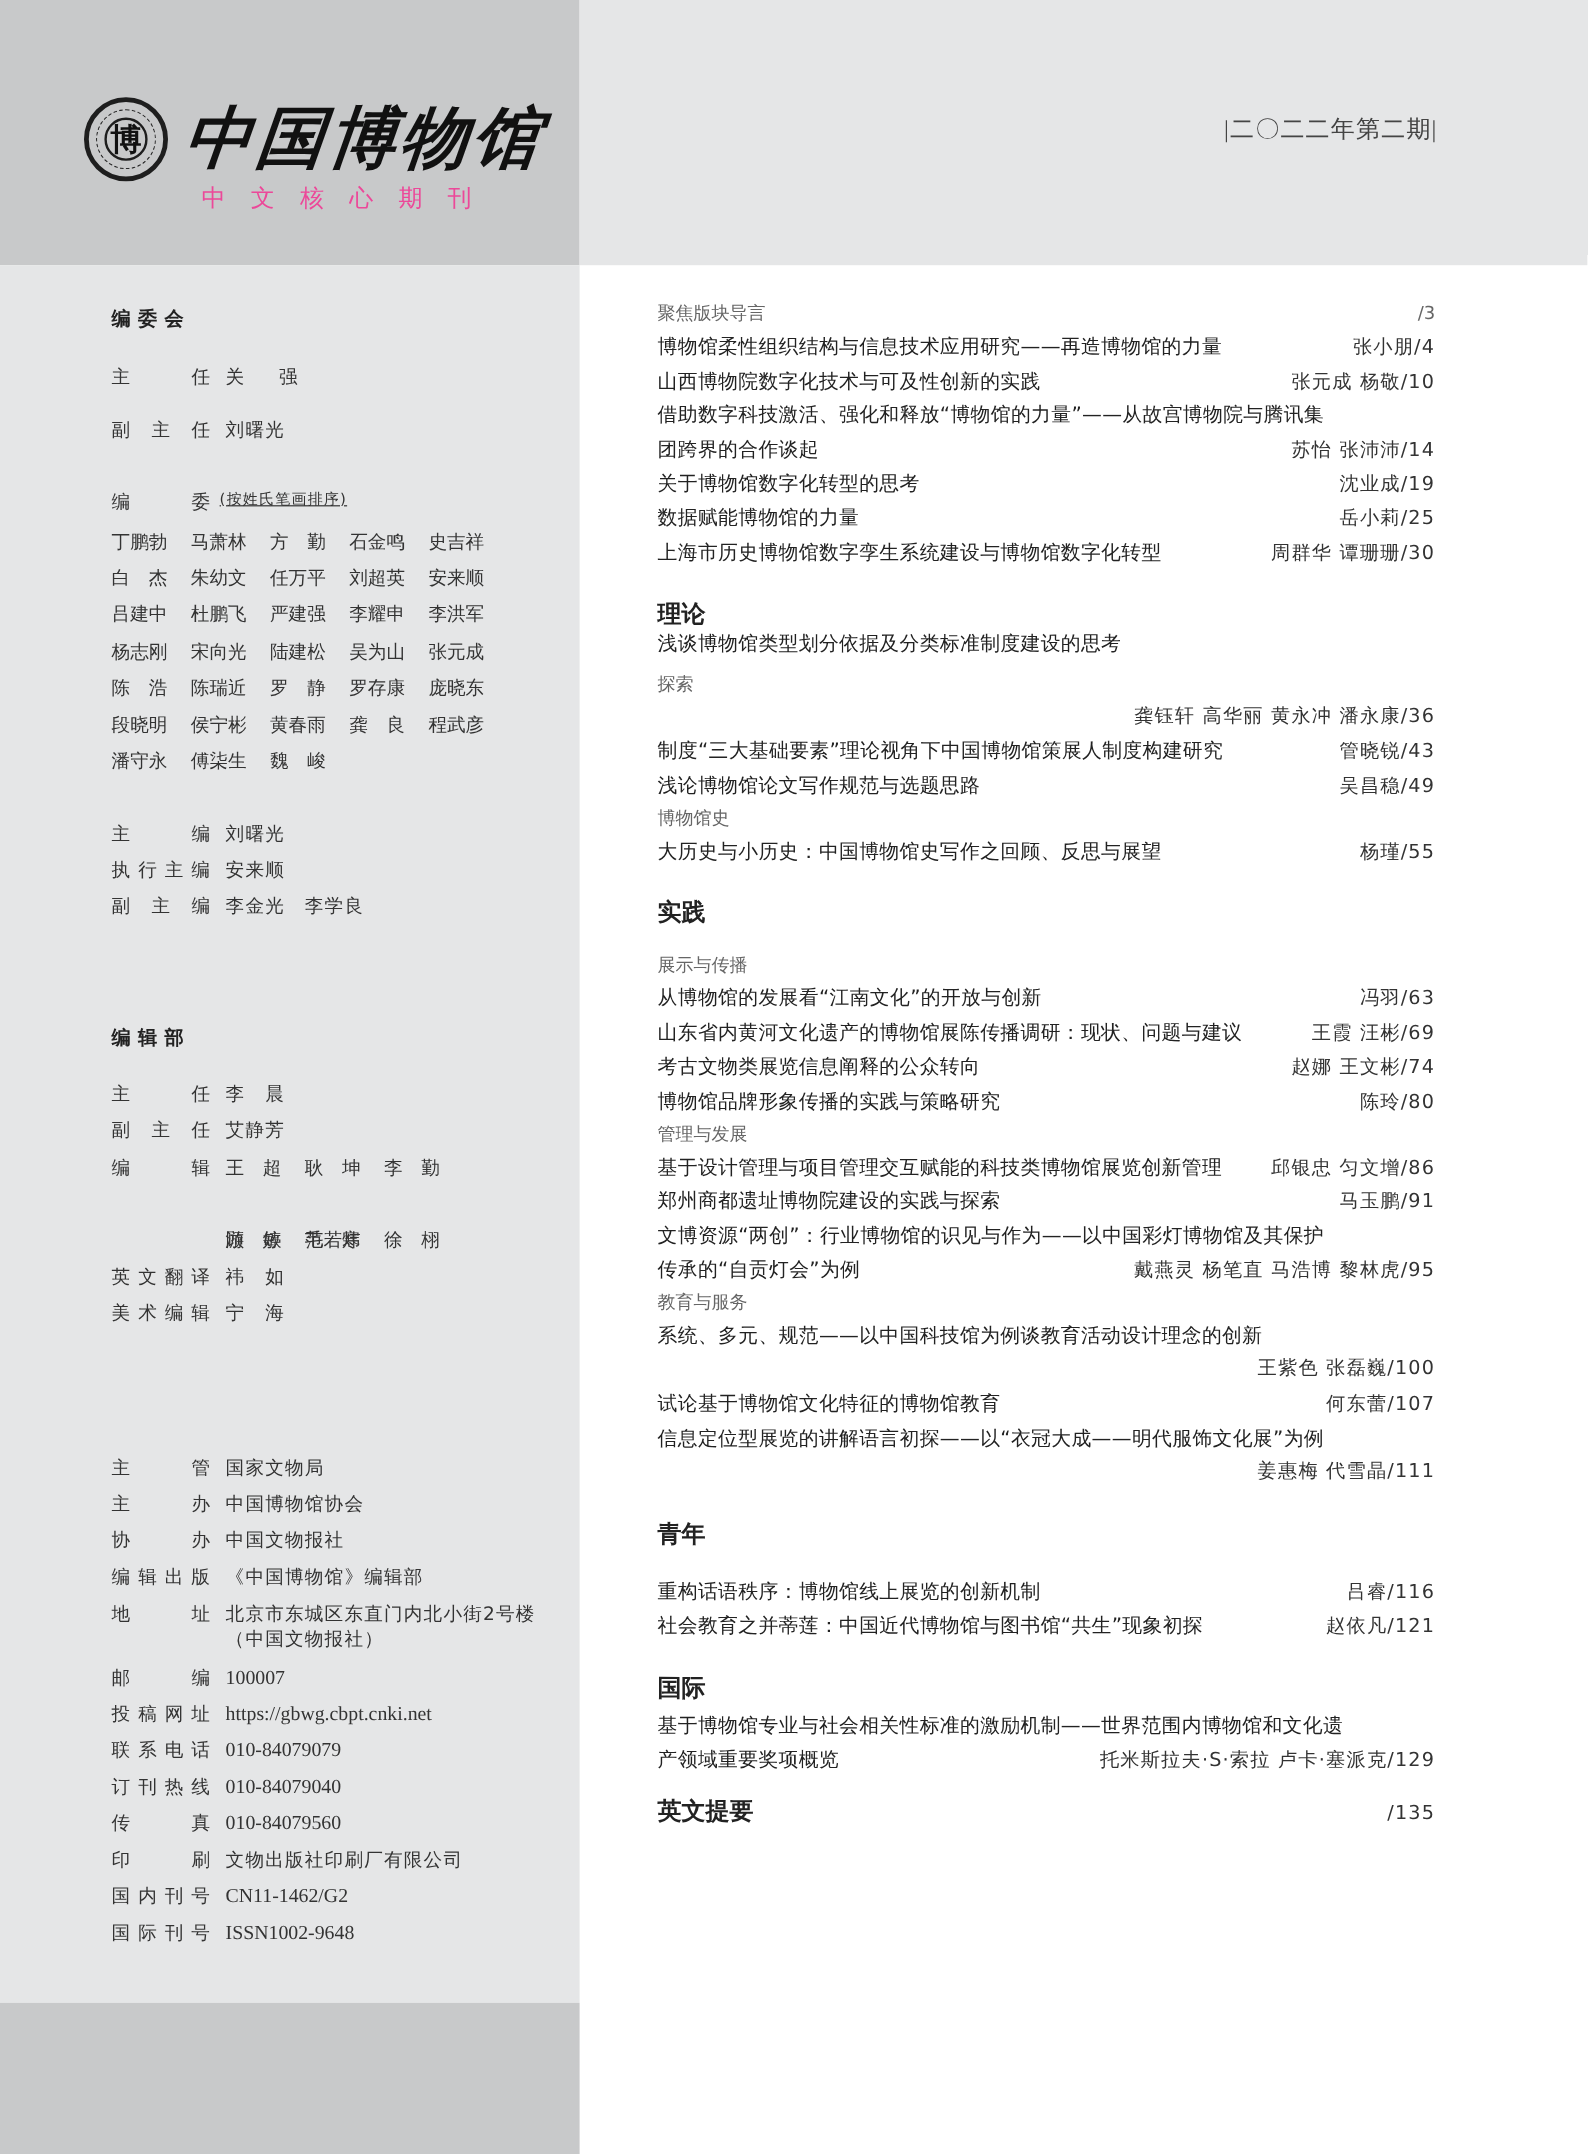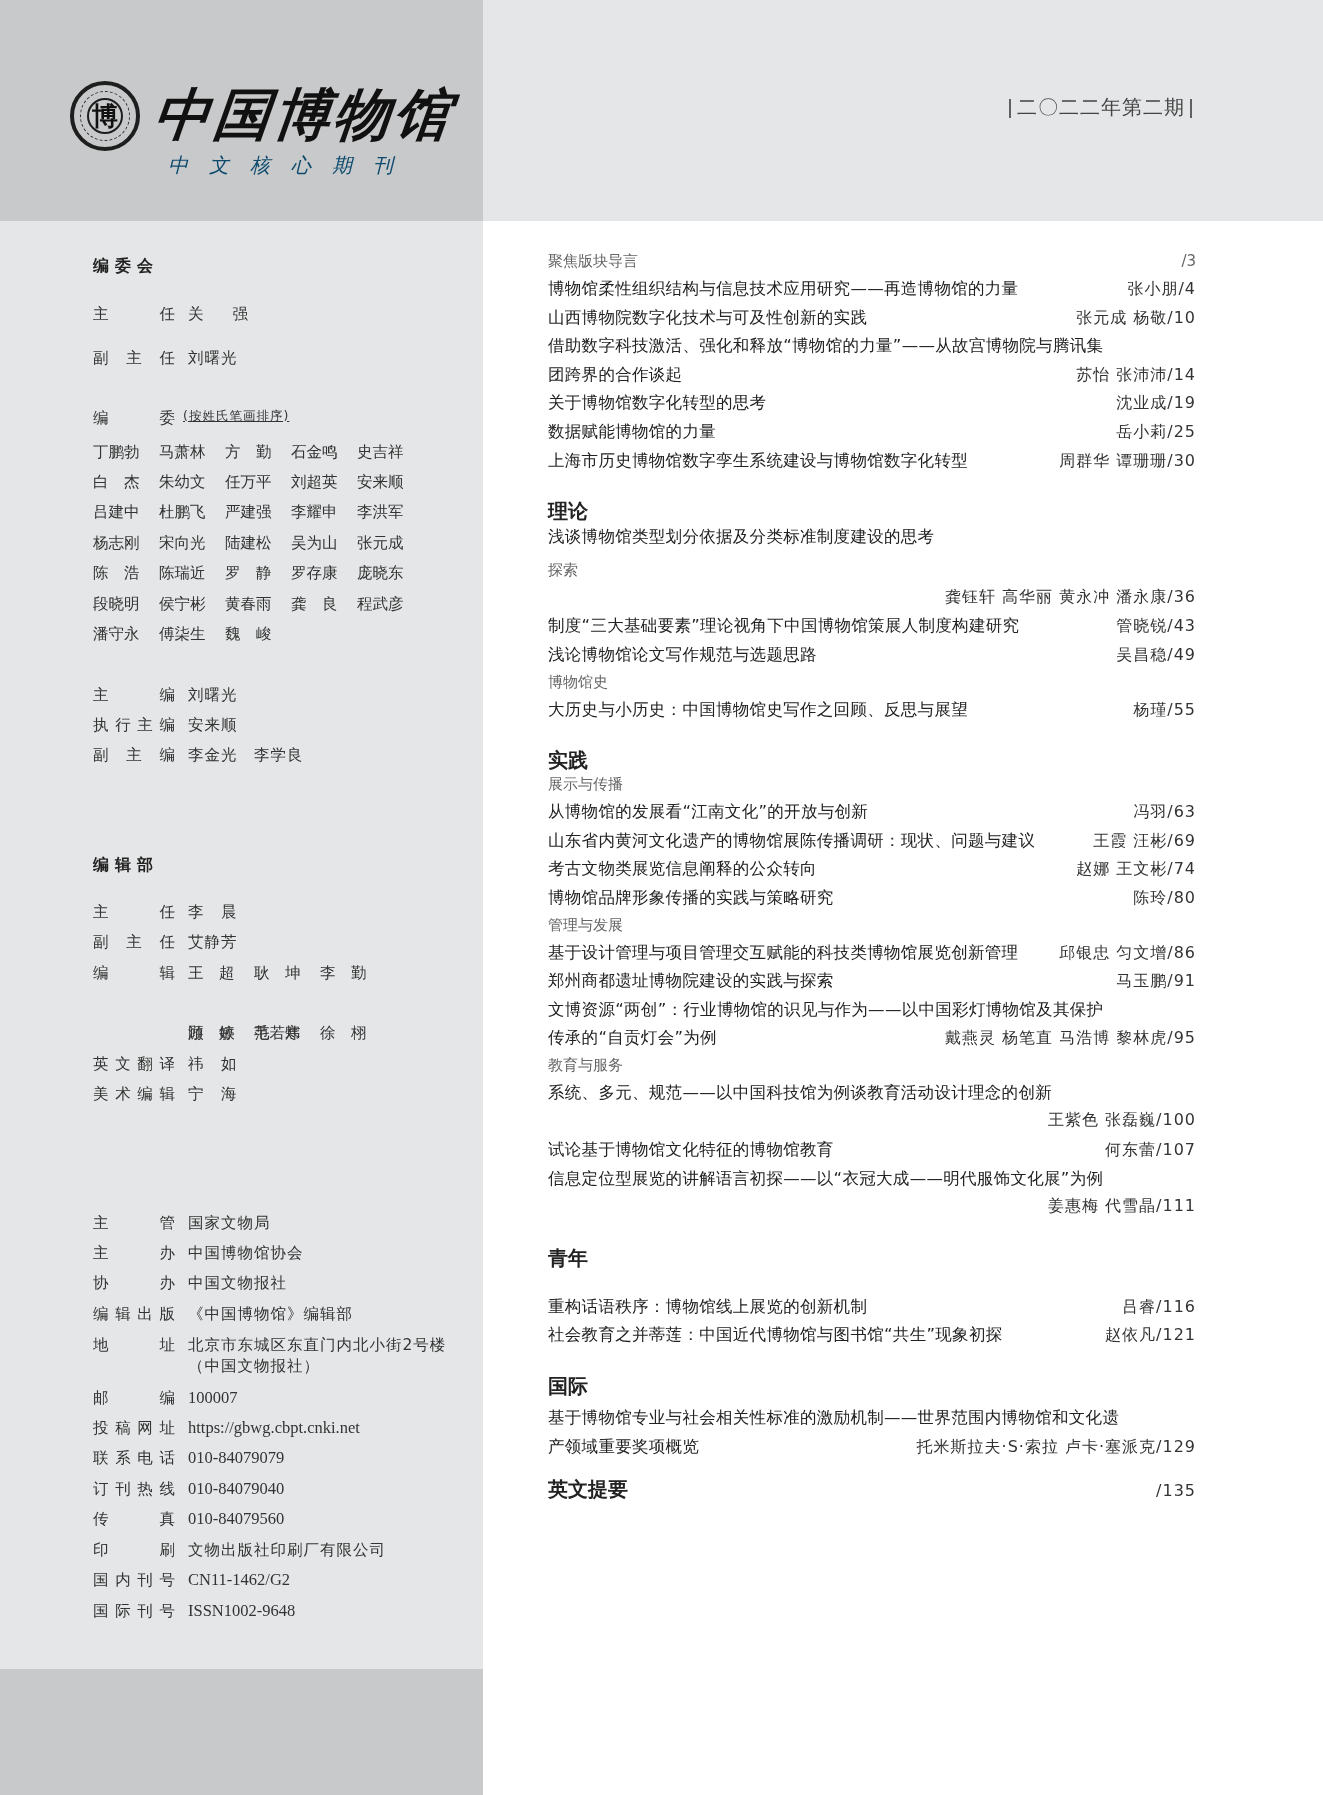--- a/index.html
+++ b/index.html
@@ -12,23 +12,23 @@
   .bg-left-mid { position: absolute; left: 0; top: 221px; width: 483px; height: 1448px; background: #e5e6e7; }
   .bg-left-bottom { position: absolute; left: 0; top: 1669px; width: 483px; height: 126px; background: #c8c9ca; }
 
   
   .logo { position: absolute; left: 70px; top: 78px; display: flex; align-items: center; }
   .emblem { width: 70px; height: 70px; border-radius: 50%; background: #c8c9ca; border: 4px solid #1e1e1e; position: relative; display: flex; align-items: center; justify-content: center; }
   .emblem::before { content: ""; position: absolute; inset: 6px; border-radius: 50%; border: 1.5px dashed #2a2a2a; }
   .emblem::after { content: ""; position: absolute; inset: 13px; border-radius: 50%; border: 2px solid #1e1e1e; }
   .emblem-glyph { font-family: "DejaVu Serif", serif; font-size: 26px; font-weight: bold; color: #111; z-index: 1; }
   .logo-title { margin-left: 14px; font-family: "DejaVu Serif", serif; font-size: 56px; font-weight: bold; letter-spacing: 4px; color: #111; font-style: italic; transform: skewX(-6deg); }
-  .logo-sub { position: absolute; left: 168px; top: 152px; font-family: "DejaVu Sans", sans-serif; font-size: 20px; letter-spacing: 21px; color: #0c4a6e; font-style: italic; }
-
-  .issue { position: absolute; right: 125px; top: 94px; font-family: Liberation Mono, monospace; font-size: 20px; color: #444; letter-spacing: 1px; text-align: right; }
+  .logo-sub { position: absolute; left: 168px; top: 152px; font-family: "DejaVu Sans", sans-serif; font-size: 20px; letter-spacing: 21px; color: #ec4899; }
+
+  .issue { position: absolute; right: 125px; top: 94px; font-family: Liberation Serif, serif; font-size: 20px; color: #444; letter-spacing: 1px; text-align: right; }
 
   
   .left { position: absolute; left: 93px; top: 0; width: 380px; font-family: "DejaVu Sans", sans-serif; font-size: 15.5px; color: #333; }
   .sec-head { position: absolute; font-weight: bold; font-size: 16px; letter-spacing: 6px; color: #222; }
   .row { position: absolute; left: 0; display: flex; white-space: nowrap; }
   .lbl { width: 82px; display: flex; justify-content: space-between; }
   .lbl span { display: inline-block; }
   .val { margin-left: 13px; letter-spacing: 1px; }
   .val.spaced { letter-spacing: 12px; }
   .note { font-size: 12.5px; margin-left: 8px; letter-spacing: 1px; text-decoration: underline; }
@@ -388,21 +388,21 @@
     </div>
   <div class="line sub">博物馆史</div>
   <div class="line art">
       <span class="t">大历史与小历史：中国博物馆史写作之回顾、反思与展望</span>
       <span class="a">杨瑾/55</span>
     </div>
 
   <div class="gap-sec"></div>
 
   <div class="line section">实践</div>
-  <div class="line sub" style="margin-top:0;">展示与传播</div>
+  <div class="line sub" style="margin-top:20px;">展示与传播</div>
   <div class="line art">
       <span class="t">从博物馆的发展看“江南文化”的开放与创新</span>
       <span class="a">冯羽/63</span>
     </div>
   <div class="line art">
       <span class="t">山东省内黄河文化遗产的博物馆展陈传播调研：现状、问题与建议</span>
       <span class="a">王霞 汪彬/69</span>
     </div>
   <div class="line art">
       <span class="t">考古文物类展览信息阐释的公众转向</span>

